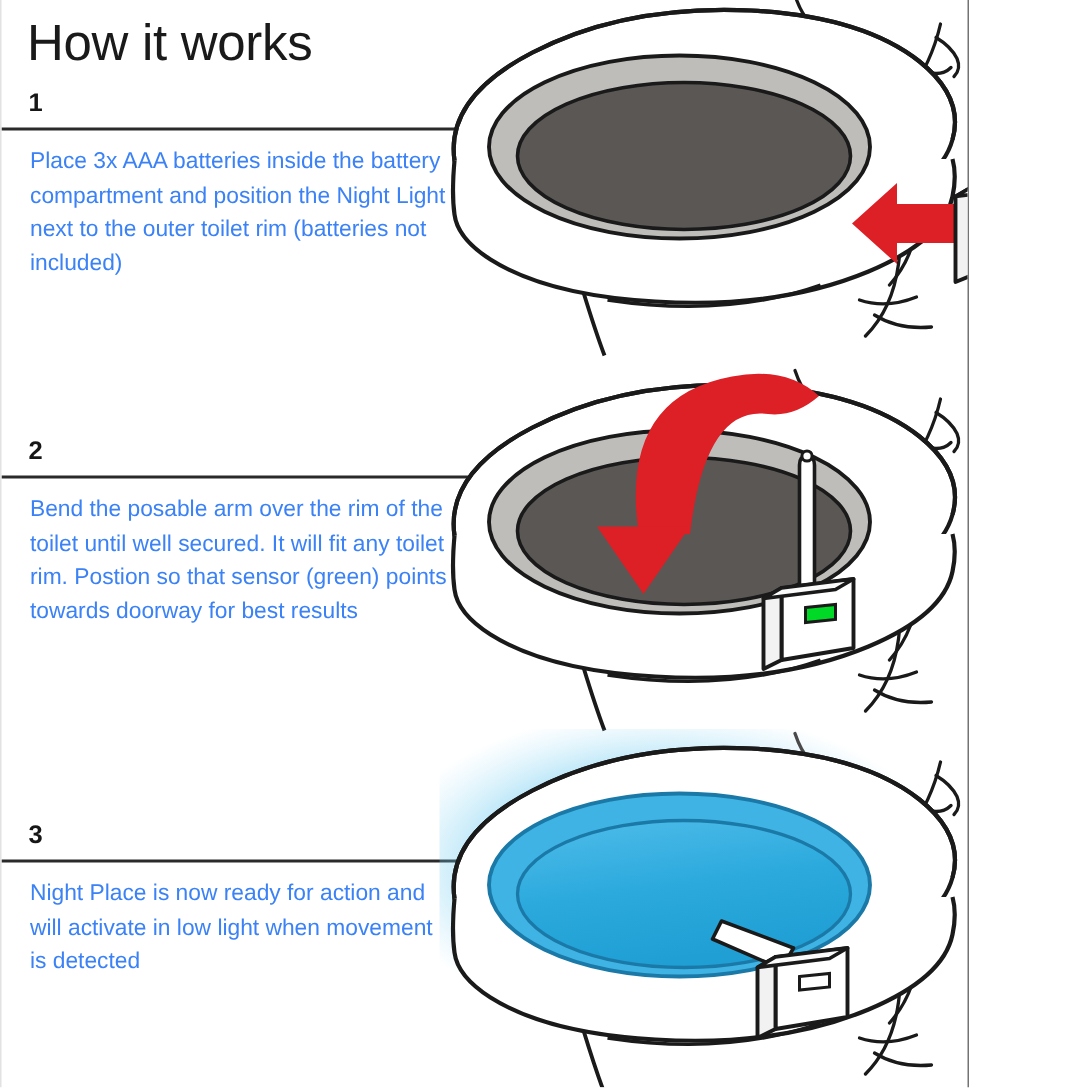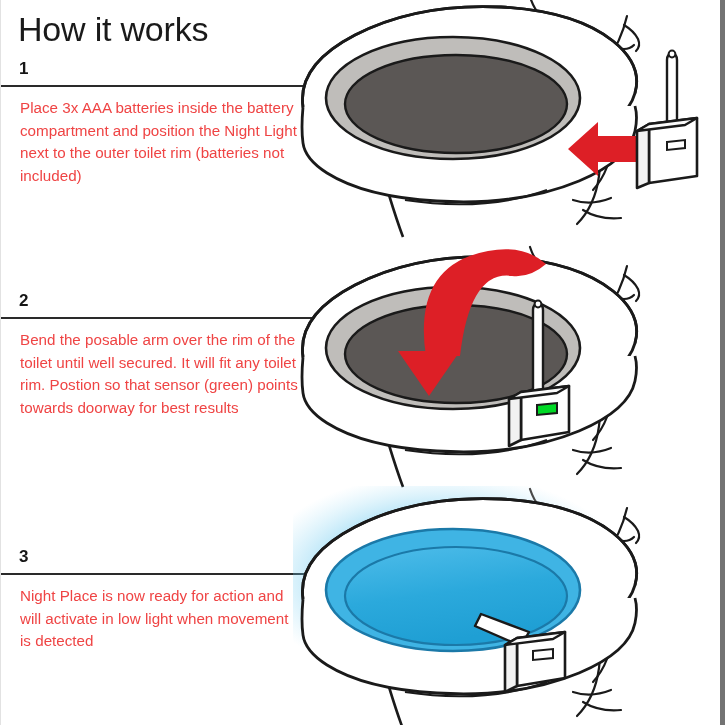--- a/index.html
+++ b/index.html
@@ -6,27 +6,27 @@
     margin: 0;
     padding: 0;
     background: #ffffff;
   }
   body {
     font-family: "Liberation Sans", sans-serif;
     -webkit-font-smoothing: antialiased;
   }
   #page {
     position: relative;
-    width: 725px;
+    width: 646px;
     height: 725px;
     background: #ffffff;
     overflow: hidden;
     box-sizing: border-box;
     border-left: 1px solid #e2e2e2;
-    border-right: 5px solid #737373;
+    border-right: 1px solid #737373;
     padding-left: 39px;
   }
 
   
   .page-title {
     position: absolute;
     left: 17px;
     top: 8px;
     font-size: 34px;
     font-weight: 300;
@@ -58,21 +58,21 @@
     height: 2px;
     background: #2a2a2a;
   }
   .step-body {
     position: absolute;
     left: 19px;
     top: 38px;
     width: 280px;
     font-size: 15.2px;
     line-height: 22.6px;
-    color: #ef4444;
+    color: #3b82f6;
     font-weight: 400;
   }
 
   #step-1 { top: 59px; }
   #step-1 .step-rule { width: 341px; }
   #step-2 { top: 291px; }
   #step-2 .step-rule { width: 336px; }
   #step-3 { top: 547px; }
   #step-3 .step-rule { width: 336px; }
 

